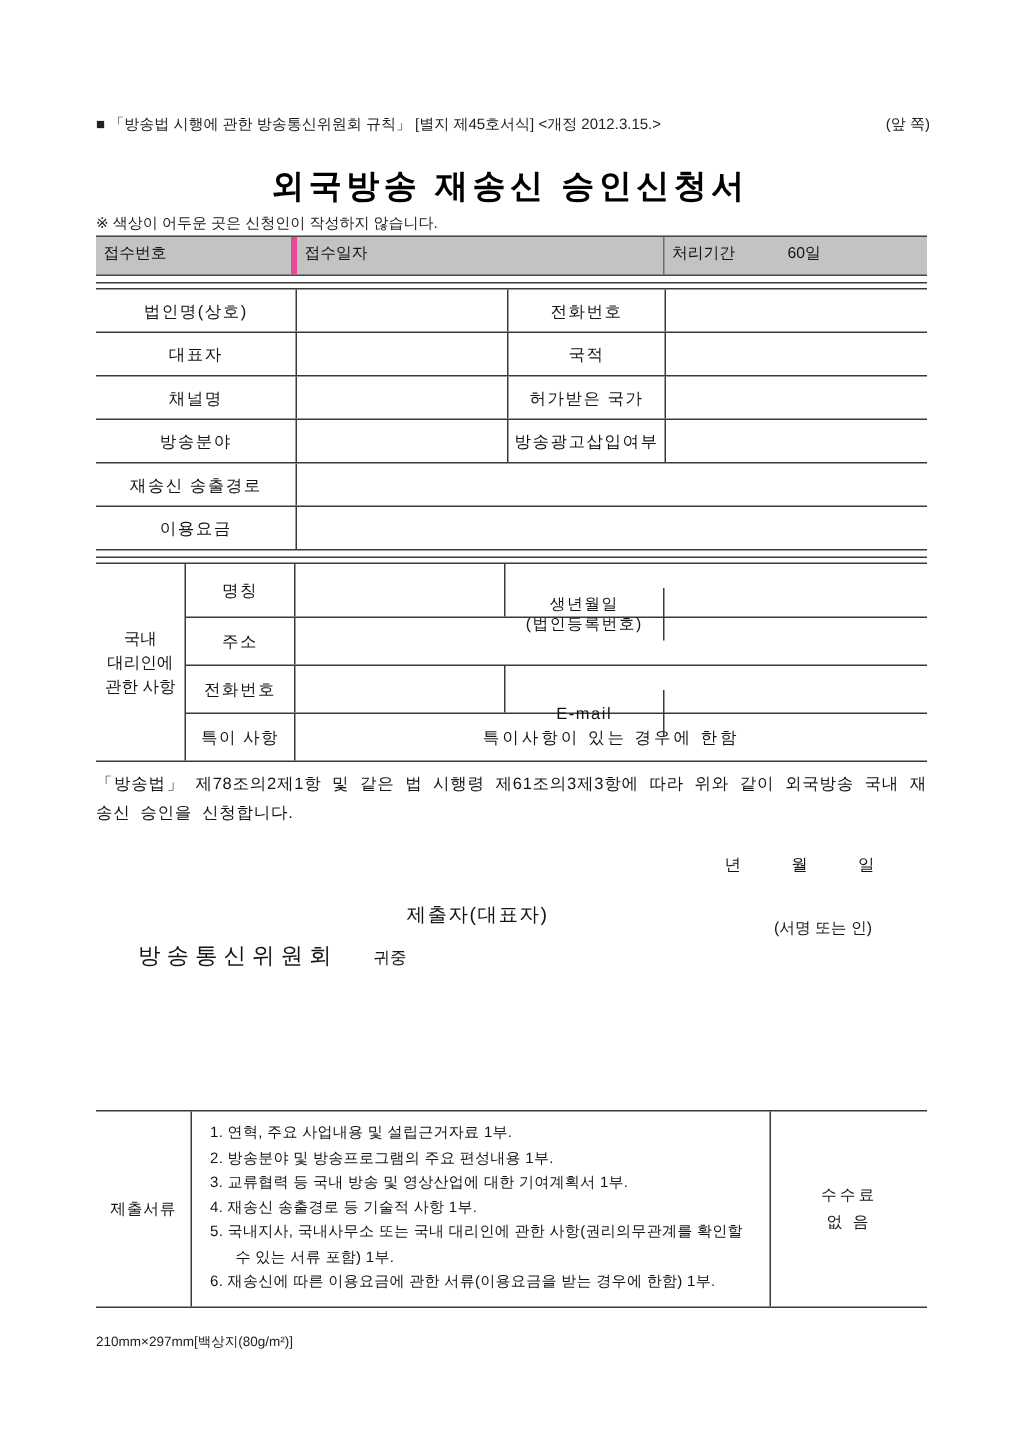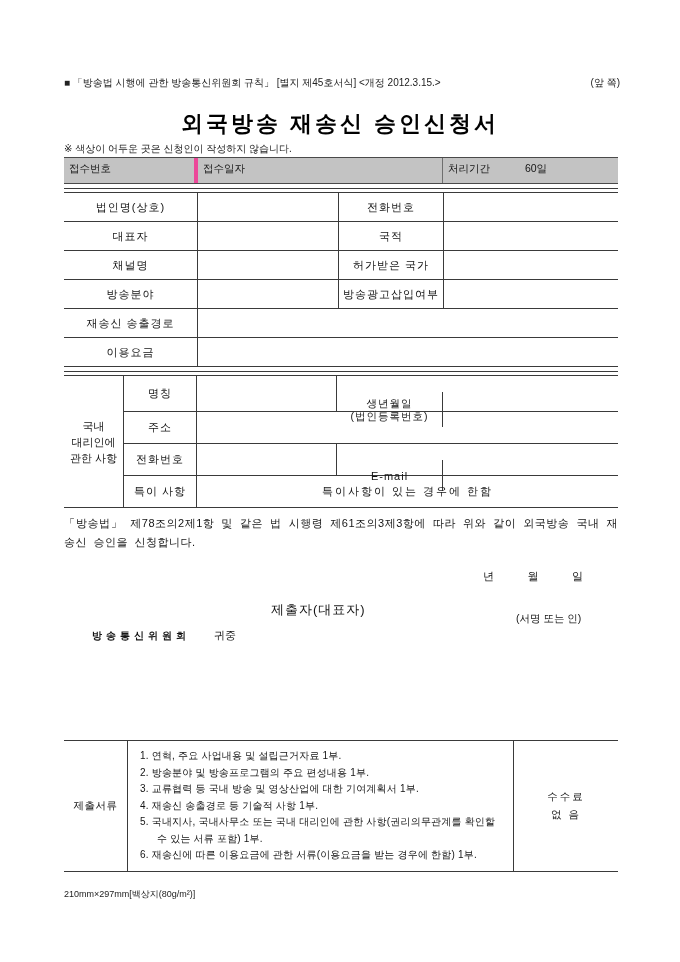--- a/index.html
+++ b/index.html
@@ -56,21 +56,21 @@
   .center-val { justify-content:center; letter-spacing:2px; }
 
   
   .para { top:514px; left:64px; width:554px; font-size:11px; line-height:19px;
           word-spacing:3px; letter-spacing:0.5px; text-align:justify; }
   .dateline { top:569px; left:483px; width:100px; display:flex; justify-content:space-between;
               font-size:11px; }
   .submitter { top:601px; left:243px; font-size:13px; letter-spacing:1px;margin-left:28px; }
   .signhint { top:612px; left:516px; font-size:10.5px; }
   .recipient { top:628px; left:92px; display:flex; align-items:baseline; }
-  .recipient .org { font-size:10px; font-weight:bold; letter-spacing:4px; }
+  .recipient .org { font-size:15px; font-weight:normal; letter-spacing:4px; }
   .recipient .sfx { font-size:11px; margin-left:24px; }
 
   
   .docs { top:740px; left:64px; width:554px; height:132px;
           border-top:1px solid #3a3a3a; border-bottom:1px solid #3a3a3a; display:flex; }
   .docs .d1 { width:64px; border-right:1px solid #3a3a3a; display:flex; align-items:center;
               justify-content:center; font-size:10.5px; letter-spacing:0.5px; }
   .docs .d2 { width:386px; border-right:1px solid #3a3a3a; padding:7px 10px 0 12px; }
   .docs .d2 .item { font-size:10px; line-height:16.5px; padding-left:17px; text-indent:-17px;
                     letter-spacing:0.2px; }

